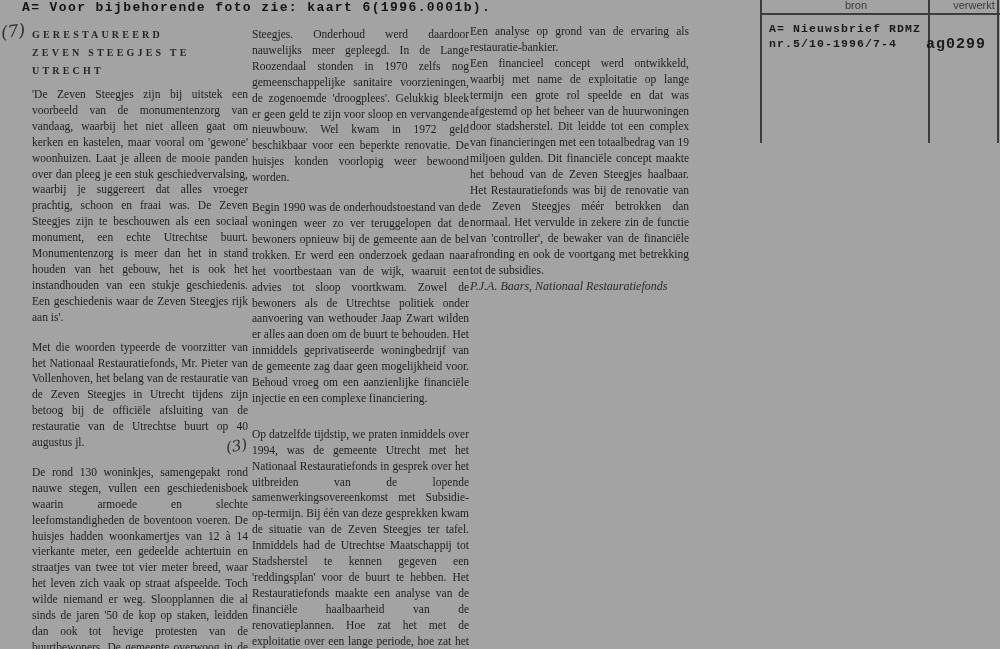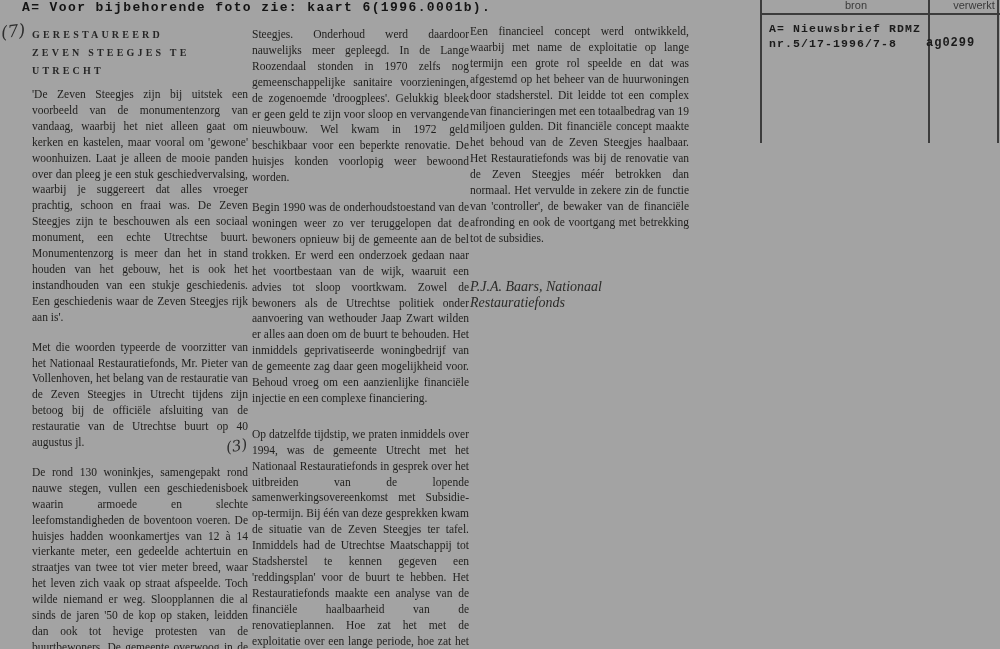--- a/index.html
+++ b/index.html
@@ -38,22 +38,22 @@
   .col p.smallgap{margin:0 0 20px 0;}
   .col1{left:32px;top:26px;width:216px;}
   .col2{left:252px;top:27px;width:217px;}
   .col3{left:470px;top:24px;width:219px;}
   .article-title{
     font-size:10px;font-weight:700;letter-spacing:3.2px;
     line-height:18px;color:#262626;margin:0 0 7px 0;
     text-align:left;
   }
   .byline{
-    font-style:italic;font-size:14px;color:#2a2a28;
-    margin-top:32px;text-align:left;
+    font-style:italic;font-size:12px;color:#2a2a28;
+    text-align:left;
   }
   
   .card-table{
     position:absolute;left:760px;top:0;width:240px;height:143px;
   }
   .vline{position:absolute;top:0;width:2px;background:#3c3c3c;}
   .vline.left{left:0;height:143px;}
   .vline.mid{left:168px;height:143px;}
   .vline.right{left:237px;height:143px;}
   .hline{position:absolute;left:0;top:13px;width:240px;height:2px;background:#3c3c3c;}
@@ -69,59 +69,60 @@
     font-family:"Liberation Mono", monospace;
     font-weight:700;color:#1b1b1b;
   }
   .card-cell.bron{
     position:absolute;left:9px;top:21px;width:170px;
     font-size:11.5px;letter-spacing:1.1px;line-height:15px;
     white-space:pre-line;
   }
   .card-cell.verwerkt{
     position:absolute;left:166px;top:36px;
-    font-size:12px;letter-spacing:1px;
+    font-size:15px;letter-spacing:1px;
   }
 </style>
 </head>
 <body>
 
 <div class="page">
 
   <div class="header-note">A= Voor bijbehorende foto zie: kaart 6(1996.0001b).</div>
 
   <div class="handnote n7">(7)</div>
   <div class="handnote n3">(3)</div>
 
   <div class="card-table">
     <div class="vline left"></div>
     <div class="vline mid"></div>
     <div class="vline right"></div>
     <div class="hline"></div>
     <div class="card-head bron">bron</div>
     <div class="card-head verwerkt">verwerkt</div>
     <div class="card-cell bron">A= Nieuwsbrief RDMZ
-nr.5/17-1996/7-8</div>
+nr.5/10-1996/7-4</div>
     <div class="card-cell verwerkt">ag0299</div>
   </div>
 
   <div class="col col1">
     <div class="article-title">
       <div>GERESTAUREERD</div>
       <div>ZEVEN STEEGJES TE UTRECHT</div>
     </div>
     <p>'De Zeven Steegjes zijn bij uitstek een voorbeeld van de monumentenzorg van vandaag, waarbij het niet alleen gaat om kerken en kastelen, maar vooral om 'gewone' woonhuizen. Laat je alleen de mooie panden over dan pleeg je een stuk geschiedvervalsing, waarbij je suggereert dat alles vroeger prachtig, schoon en fraai was. De Zeven Steegjes zijn te beschouwen als een sociaal monument, een echte Utrechtse buurt. Monumentenzorg is meer dan het in stand houden van het gebouw, het is ook het instandhouden van een stukje geschiedenis. Een geschiedenis waar de Zeven Steegjes rijk aan is'.</p>
     <p>Met die woorden typeerde de voorzitter van het Nationaal Restauratiefonds, Mr. Pieter van Vollenhoven, het belang van de restauratie van de Zeven Steegjes in Utrecht tijdens zijn betoog bij de officiële afsluiting van de restauratie van de Utrechtse buurt op 40 augustus jl.</p>
     <p class="tight">De rond 130 woninkjes, samengepakt rond nauwe stegen, vullen een geschiedenisboek waarin armoede en slechte leefomstandigheden de boventoon voeren. De huisjes hadden woonkamertjes van 12 à 14 vierkante meter, een gedeelde achtertuin en straatjes van twee tot vier meter breed, waar het leven zich vaak op straat afspeelde. Toch wilde niemand er weg. Sloopplannen die al sinds de jaren '50 de kop op staken, leidden dan ook tot hevige protesten van de buurtbewoners. De gemeente overwoog in de 60-er en 70-er jaren nadrukkelijk een vergaande 'sanering' van de Zeven</p>
   </div>
 
   <div class="col col2">
     <p>Steegjes. Onderhoud werd daardoor nauwelijks meer gepleegd. In de Lange Roozendaal stonden in 1970 zelfs nog gemeenschappelijke sanitaire voorzieningen, de zogenoemde 'droogplees'. Gelukkig bleek er geen geld te zijn voor sloop en vervangende nieuwbouw. Wel kwam in 1972 geld beschikbaar voor een beperkte renovatie. De huisjes konden voorlopig weer bewoond worden.</p>
     <p class="smallgap">Begin 1990 was de onderhoudstoestand van de woningen weer zo ver teruggelopen dat de bewoners opnieuw bij de gemeente aan de bel trokken. Er werd een onderzoek gedaan naar het voortbestaan van de wijk, waaruit een advies tot sloop voortkwam. Zowel de bewoners als de Utrechtse politiek onder aanvoering van wethouder Jaap Zwart wilden er alles aan doen om de buurt te behouden. Het inmiddels geprivatiseerde woningbedrijf van de gemeente zag daar geen mogelijkheid voor. Behoud vroeg om een aanzienlijke financiële injectie en een complexe financiering.</p>
     <p class="tight">Op datzelfde tijdstip, we praten inmiddels over 1994, was de gemeente Utrecht met het Nationaal Restauratiefonds in gesprek over het uitbreiden van de lopende samenwerkingsovereenkomst met Subsidie-op-termijn. Bij één van deze gesprekken kwam de situatie van de Zeven Steegjes ter tafel. Inmiddels had de Utrechtse Maatschappij tot Stadsherstel te kennen gegeven een 'reddingsplan' voor de buurt te hebben. Het Restauratiefonds maakte een analyse van de financiële haalbaarheid van de renovatieplannen. Hoe zat het met de exploitatie over een lange periode, hoe zat het met subsidies, waar zaten valkuilen, etc.</p>
   </div>
 
   <div class="col col3">
+    <p class="tight">Een analyse op grond van de ervaring als restauratie-bankier.</p>
     <p class="tight">Een financieel concept werd ontwikkeld, waarbij met name de exploitatie op lange termijn een grote rol speelde en dat was afgestemd op het beheer van de huurwoningen door stadsherstel. Dit leidde tot een complex van financieringen met een totaalbedrag van 19 miljoen gulden. Dit financiële concept maakte het behoud van de Zeven Steegjes haalbaar. Het Restauratiefonds was bij de renovatie van de Zeven Steegjes méér betrokken dan normaal. Het vervulde in zekere zin de functie van 'controller', de bewaker van de financiële afronding en ook de voortgang met betrekking tot de subsidies.</p>
     <div class="byline">P.J.A. Baars, Nationaal Restauratiefonds</div>
   </div>
 
 </div>
 
 </body></html>

